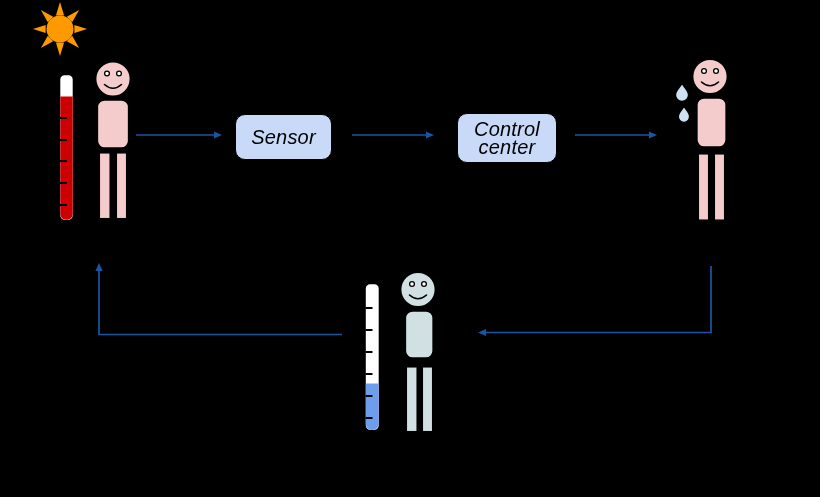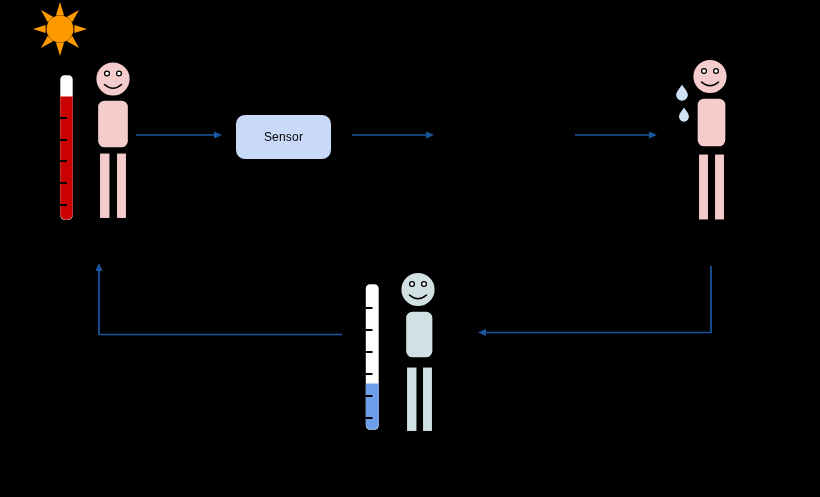--- a/index.html
+++ b/index.html
@@ -35,22 +35,23 @@
   .node-box {
     position: absolute;
     box-sizing: border-box;
     background: var(--c-box-fill, #c9daf8);
     border: 1.5px solid var(--c-box-border, #000);
     border-radius: 10px;
     display: flex;
     align-items: center;
     justify-content: center;
     color: var(--c-text, #000);
-    font-size: 12px;
+    font-size: 20px;
     letter-spacing: 0.2px;
+    font-style: italic;
   }
   .node-box .label {
     display: block;
     max-width: 80px;
     text-align: center;
     line-height: 18px;
   }
 </style>
 </head>
 <body>
@@ -150,14 +151,17 @@
       <rect class="fill-skin-cool stroke-outline" stroke-width="1.3" x="405.5" y="311" width="27.5" height="47" rx="7"></rect>
       <rect class="fill-skin-cool stroke-outline" stroke-width="1.1" x="406.5" y="367" width="10.5" height="64.5"></rect>
       <rect class="fill-skin-cool stroke-outline" stroke-width="1.1" x="422.5" y="367" width="10" height="64.5"></rect>
     </g>
   </svg>
 
   <div class="node-box" style="left:235px; top:114px; width:97px; height:46px;">
     <span class="label">Sensor</span>
   </div>
 
+  <div class="node-box" style="left:457px; top:113px; width:100px; height:50px;">
+    <span class="label">Control center</span>
+  </div>
 
 </div>
 
 </body></html>

